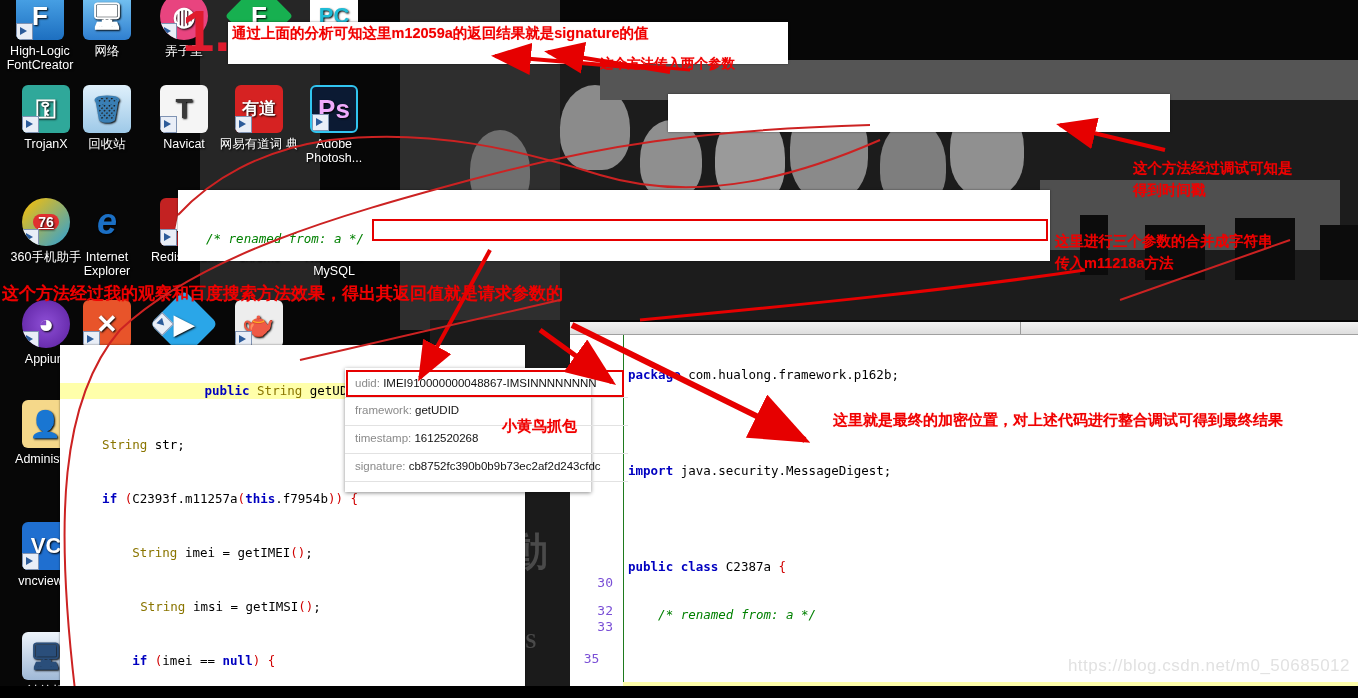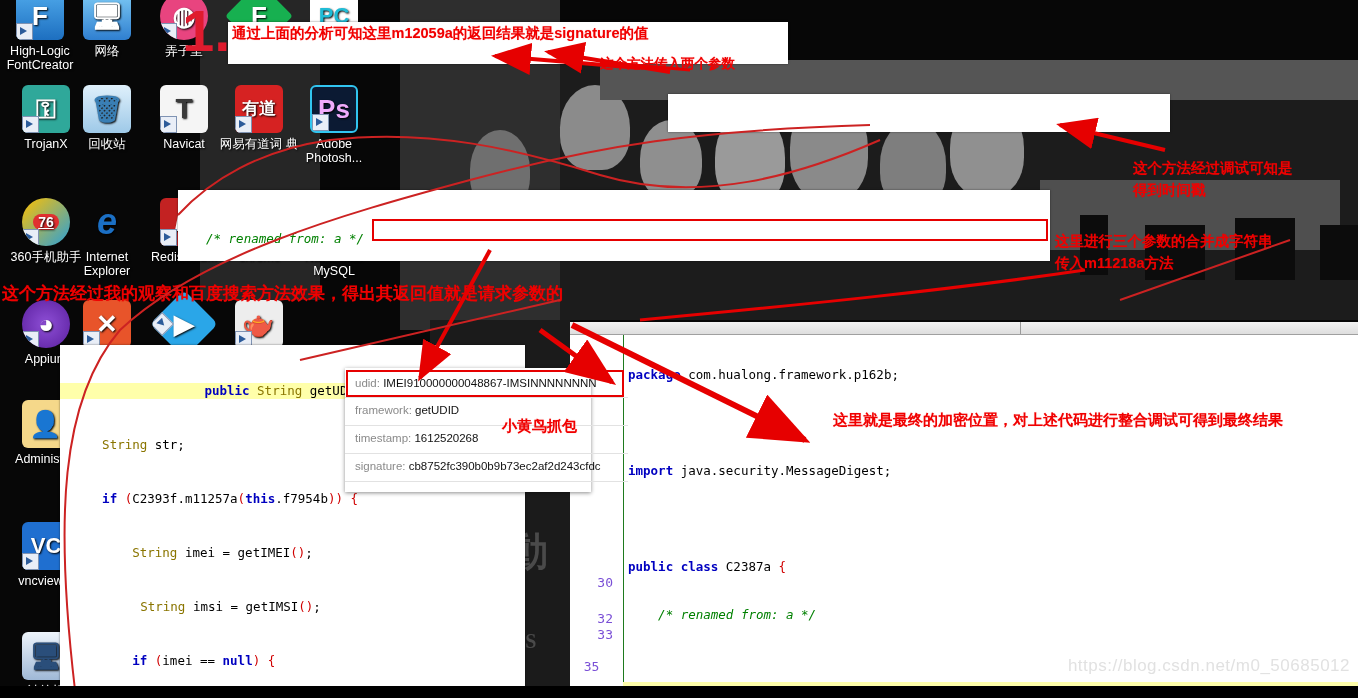--- a/index.html
+++ b/index.html
@@ -345,21 +345,21 @@
   
   
 </div>
 
 <div id="editor">
   <div id="editor-tabstrip">
     <div class="tabsplit" style="left:450px;"></div>
   </div>
   <div id="gutter">
     <span class="gnum" style="margin-top:240px;">30</span>
-    <span class="gnum" style="margin-top:20px;">32</span>
+    <span class="gnum" style="margin-top:12px;">32</span>
     <span class="gnum">33</span>
     <span class="gnum" style="margin-top:16px;text-align:center;">35</span>
 
   </div>
   <div id="editor-fold"></div>
   <div id="code-right">
     <span class="ln"><span class="kw">package</span> com.hualong.framework.p162b;</span>
     <span class="ln">&nbsp;</span>
     <span class="ln"><span class="kw">import</span> java.security.MessageDigest;</span>
     <span class="ln">&nbsp;</span>

